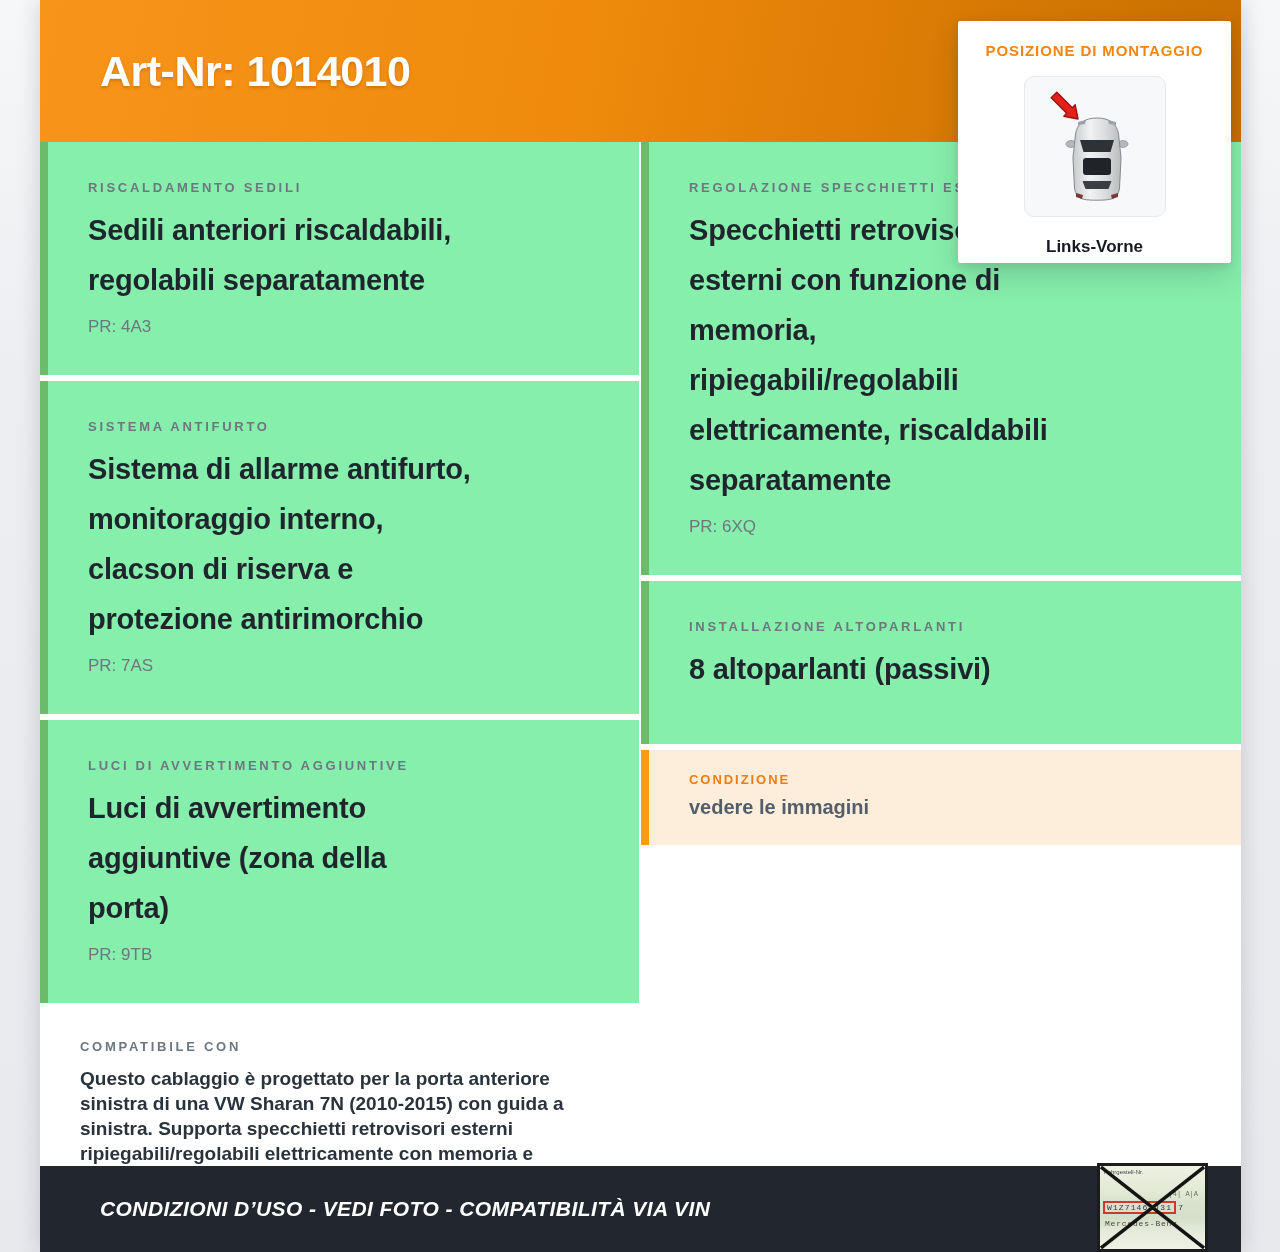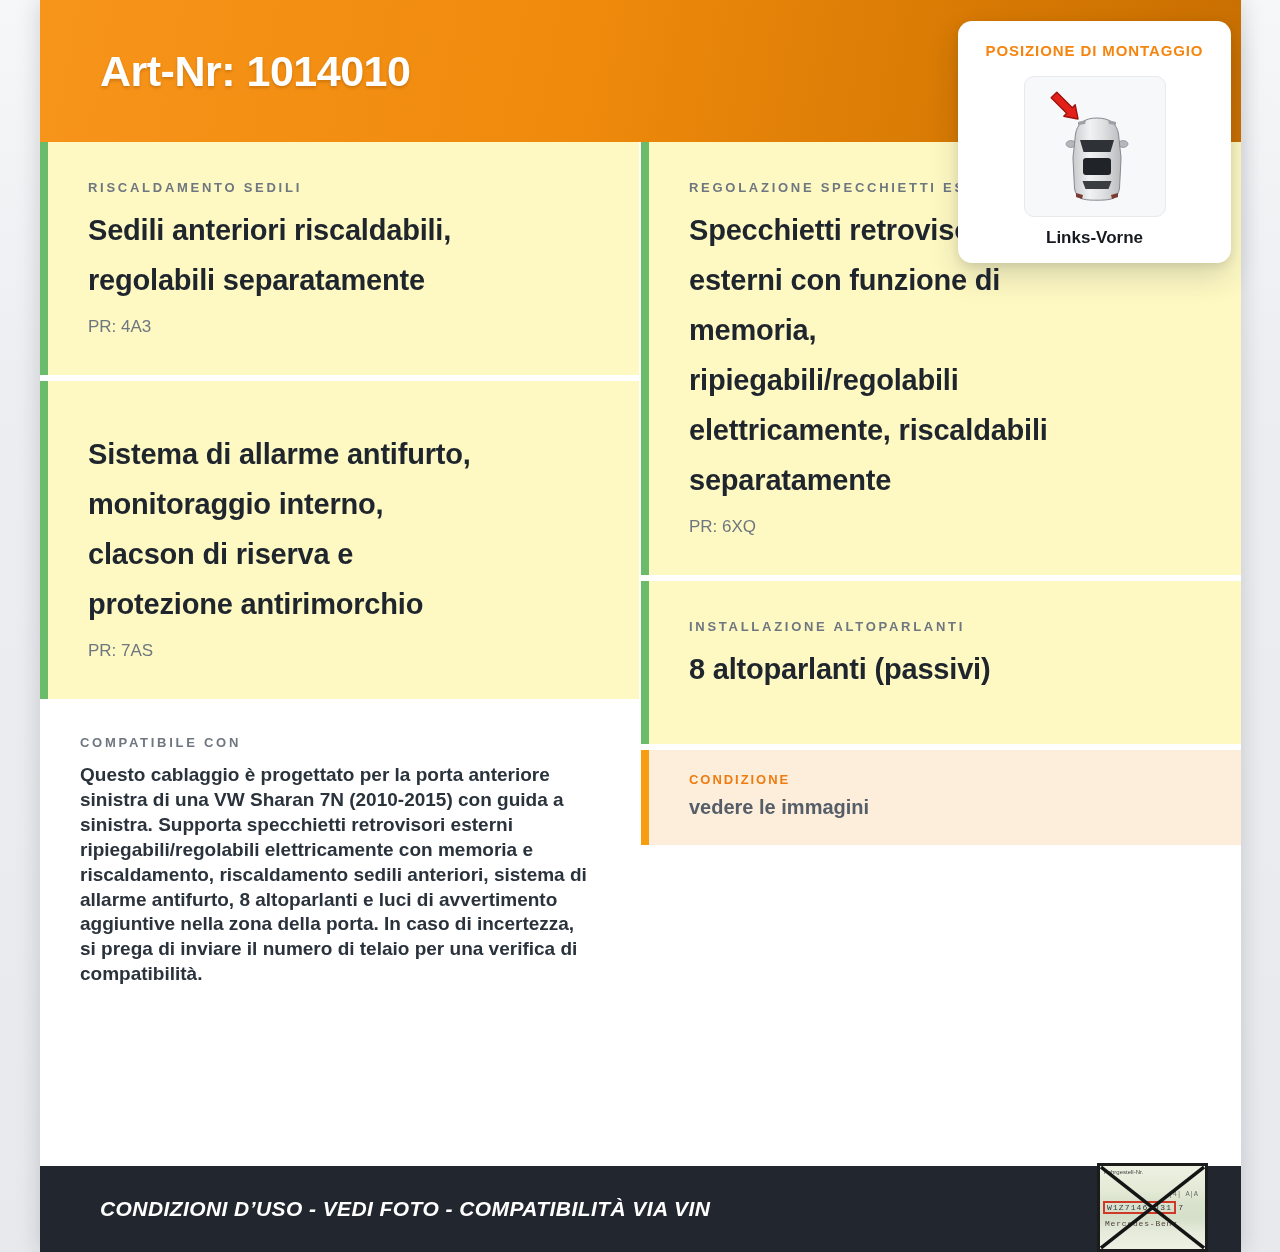--- a/index.html
+++ b/index.html
@@ -21,21 +21,21 @@
   .topbar h1{
     margin:0 0 0 60px;font-size:43px;font-weight:700;color:#ffffff;
     letter-spacing:-0.5px;text-shadow:0 2px 3px rgba(120,60,0,.30);
   }
   
   .columns{display:flex;gap:2px;align-items:flex-start;}
   .col{display:flex;flex-direction:column;}
   .col-left{width:599px;}
   .col-right{width:600px;}
   .fcard{
-    background:#fef9c3;border-left:8px solid #6abb6a;
+    background:#86efac;border-left:8px solid #6abb6a;
     padding:38px 40px;margin-bottom:6px;
   }
   .label{
     font-size:13px;font-weight:700;color:#6e7680;
     letter-spacing:.21em;text-transform:uppercase;
   }
   .ftitle{
     margin:10px 0 12px 0;font-size:29px;line-height:50px;font-weight:700;
     color:#1f252d;letter-spacing:-0.2px;
   }
@@ -51,32 +51,32 @@
   .cond-value{margin-top:9px;font-size:20px;font-weight:700;color:#555e68;}
   
   .compat{background:#ffffff;padding:30px 24px 20px 40px;}
   .compat-text{
     margin-top:13px;max-width:515px;
     font-size:19px;line-height:24.9px;font-weight:700;color:#2a323c;
   }
   
   .mount-card{
     position:absolute;top:21px;left:918px;width:273px;height:242px;
-    background:#ffffff;border-radius:14px;z-index:5;text-align:center;
+    background:#ffffff;border-radius:2px;z-index:5;text-align:center;
     box-shadow:0 14px 30px rgba(30,35,45,.16),0 3px 8px rgba(30,35,45,.10);
   }
   .mount-label{
     margin-top:21px;font-size:15px;font-weight:700;color:#f5850f;letter-spacing:.06em;
   }
   .mount-box{
     width:140px;height:139px;margin:17px auto 0;
     background:#f7f8fa;border:1px solid #e7e9ec;border-radius:10px;
     position:relative;overflow:hidden;
   }
-  .mount-pos{margin-top:11px;font-size:17px;font-weight:700;color:#16191e;}
+  .mount-pos{margin-top:20px;font-size:17px;font-weight:700;color:#16191e;}
   
   .footer{
     position:absolute;left:0;right:0;bottom:0;height:86px;
     background:#22262e;
   }
   .footer-text{
     line-height:86px;padding-left:60px;color:#ffffff;
     font-size:21px;font-weight:700;letter-spacing:.02em;white-space:nowrap;font-style:italic;
   }
   
@@ -112,24 +112,30 @@
 
     <div class="col col-left">
 
       <section class="fcard">
         <div class="label">RISCALDAMENTO SEDILI</div>
         <div class="ftitle">Sedili anteriori riscaldabili, regolabili separatamente</div>
         <div class="pr">PR: 4A3</div>
       </section>
 
       <section class="fcard">
+        <div class="label">SISTEMA ANTIFURTO</div>
         <div class="ftitle">Sistema di allarme antifurto, monitoraggio interno, clacson di riserva e protezione antirimorchio</div>
         <div class="pr">PR: 7AS</div>
       </section>
 
+      <section class="fcard">
+        <div class="label">LUCI DI AVVERTIMENTO AGGIUNTIVE</div>
+        <div class="ftitle">Luci di avvertimento aggiuntive (zona della porta)</div>
+        <div class="pr">PR: 9TB</div>
+      </section>
 
       <section class="compat">
         <div class="label">COMPATIBILE CON</div>
         <div class="compat-text">Questo cablaggio è progettato per la porta anteriore sinistra di una VW Sharan 7N (2010-2015) con guida a sinistra. Supporta specchietti retrovisori esterni ripiegabili/regolabili elettricamente con memoria e riscaldamento, riscaldamento sedili anteriori, sistema di allarme antifurto, 8 altoparlanti e luci di avvertimento aggiuntive nella zona della porta. In caso di incertezza, si prega di inviare il numero di telaio per una verifica di compatibilità.</div>
       </section>
 
     </div>
 
     <div class="col col-right">
 

